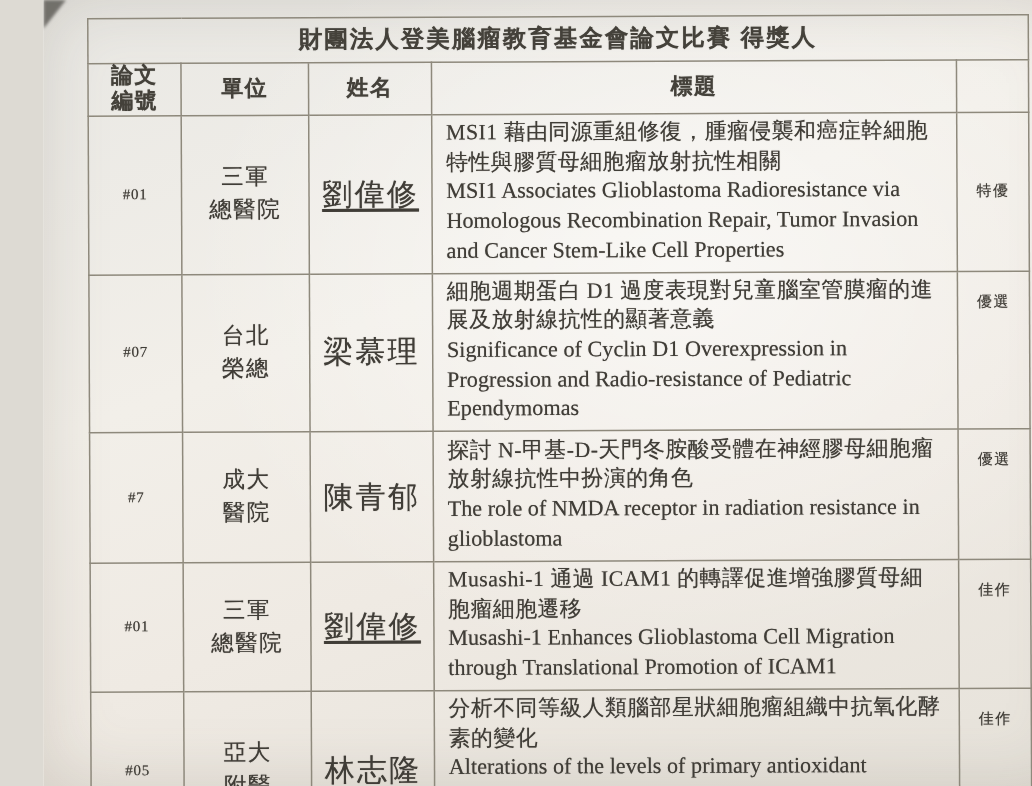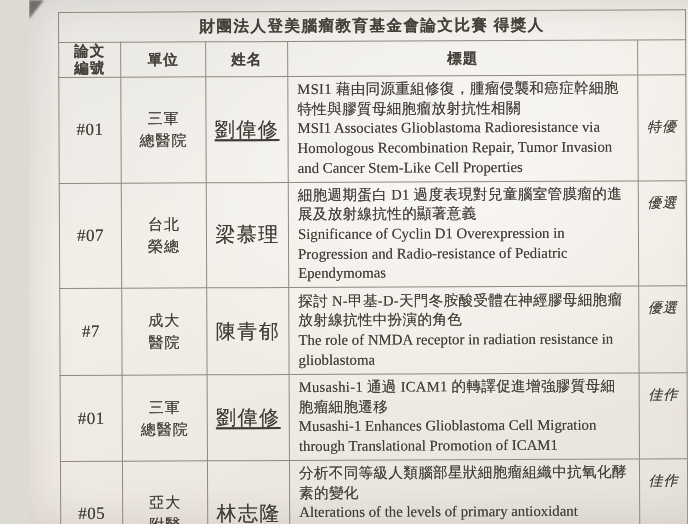--- a/index.html
+++ b/index.html
@@ -39,31 +39,31 @@
   tr.r1{height:97px;}
   tr.r2{height:85px;}
   tr.r3{height:87px;}
   tr.r4{height:86px;}
   tr.r5{height:80px;}
   .title-row{
     font-size:15.5px;letter-spacing:1.5px;font-weight:bold;
     color:#44413a;
   }
   .hdr{font-size:14.5px;letter-spacing:1px;line-height:17px;font-weight:bold;color:#44413a;}
-  .c-id{font-size:17px;letter-spacing:.5px;}
+  .c-id{font-size:10px;letter-spacing:.5px;}
   .c-unit{font-size:15px;line-height:22px;letter-spacing:1px;}
   .c-name{font-size:20px;letter-spacing:1.5px;}
   .c-name .u{text-decoration:underline;text-underline-offset:3px;}
   .c-title{
     text-align:left;vertical-align:middle;
     padding:3px 9px 3px 9px;
   }
   .c-title .zh{font-size:14.6px;line-height:19.6px;letter-spacing:.3px;}
   .c-title .en{font-size:14.8px;line-height:19.8px;}
-  .c-award{font-size:14px;letter-spacing:1px;font-style:italic;}
+  .c-award{font-size:10px;letter-spacing:1px;}
   .award-top{vertical-align:top;padding-top:13px;}
   .award-mid{vertical-align:middle;}
   
   .photo td{text-shadow:0 0 .5px rgba(64,61,55,.65);}
 </style>
 </head>
 <body>
 
 <div class="photo">
   <div class="corner"></div>

